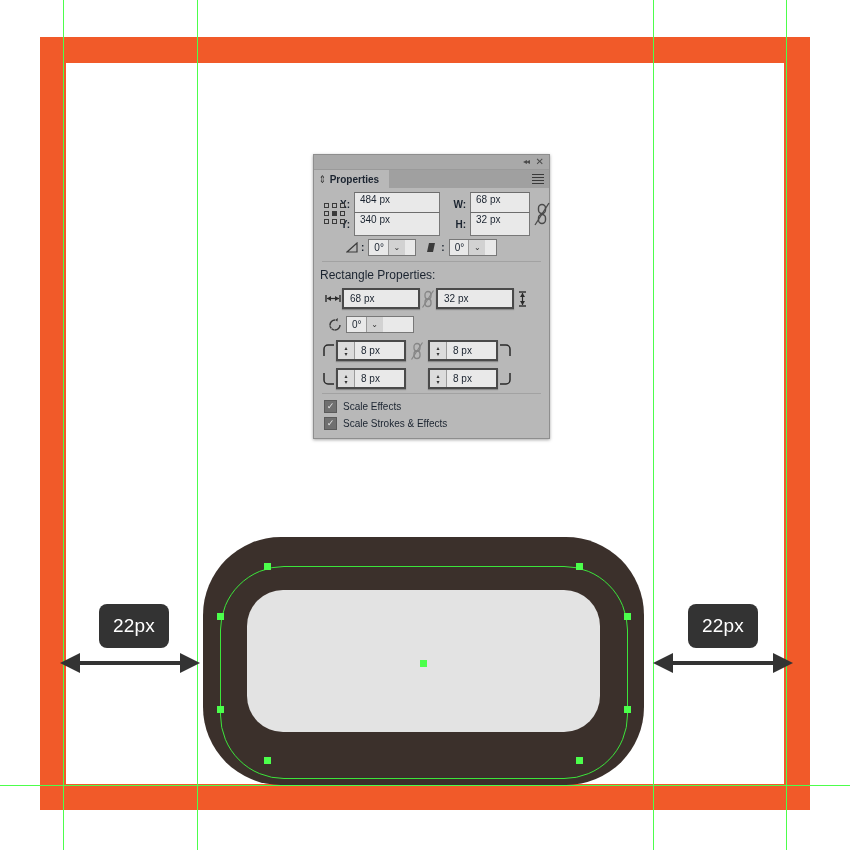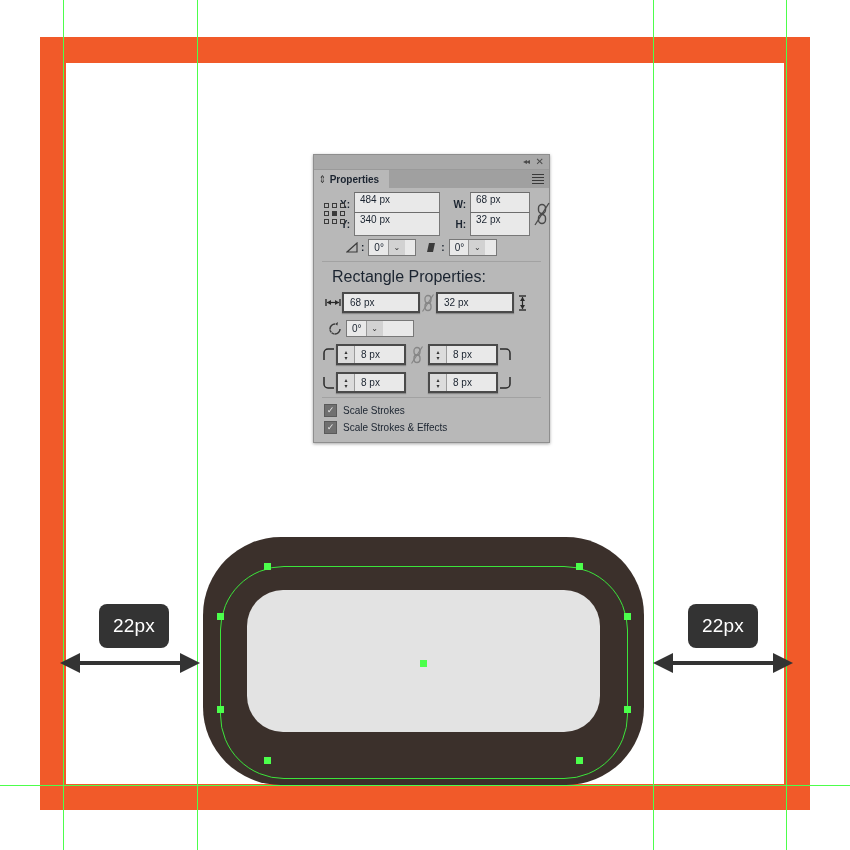--- a/index.html
+++ b/index.html
@@ -181,22 +181,22 @@
     line-height:15px;
   }
   .sel-wrap .chev{
     width:16px;background:#d2d2d2;border-left:1px solid #9a9a9a;
     display:flex;align-items:center;justify-content:center;
     font-size:8px;color:#333;
   }
   .w-ang{width:48px;}
 
   .section-title{
-    font-size:16px;color:#1b2430;
-    margin:0 0 6px 18px;
+    font-size:12px;color:#1b2430;
+    margin:0 0 6px 6px;
   }
 
   .rp-row{display:flex;align-items:center;margin-bottom:7px;}
 
   .thick-field{
     border:2px solid #4a4a4a;
     background:#e9e9e9;
     height:21px;
     box-sizing:border-box;
     display:flex;align-items:center;
@@ -473,21 +473,21 @@
               <path d="M11 1 V8 A4 4 0 0 1 7 12 H1" fill="none" stroke="#2a2a2a" stroke-width="1.5"></path>
             </svg>
           </span>
         </div>
       </div>
 
       <div class="sep" style="margin-top:2px;"></div>
 
       <div class="chk-row">
         <span class="chkbox">✓</span>
-        <span class="chk-label">Scale Strokes</span>
+        <span class="chk-label">Scale Effects</span>
       </div>
       <div class="chk-row" style="margin-bottom:8px;">
         <span class="chkbox">✓</span>
         <span class="chk-label">Scale Strokes &amp; Effects</span>
       </div>
 
     </div>
   </div>
 
 </div>

